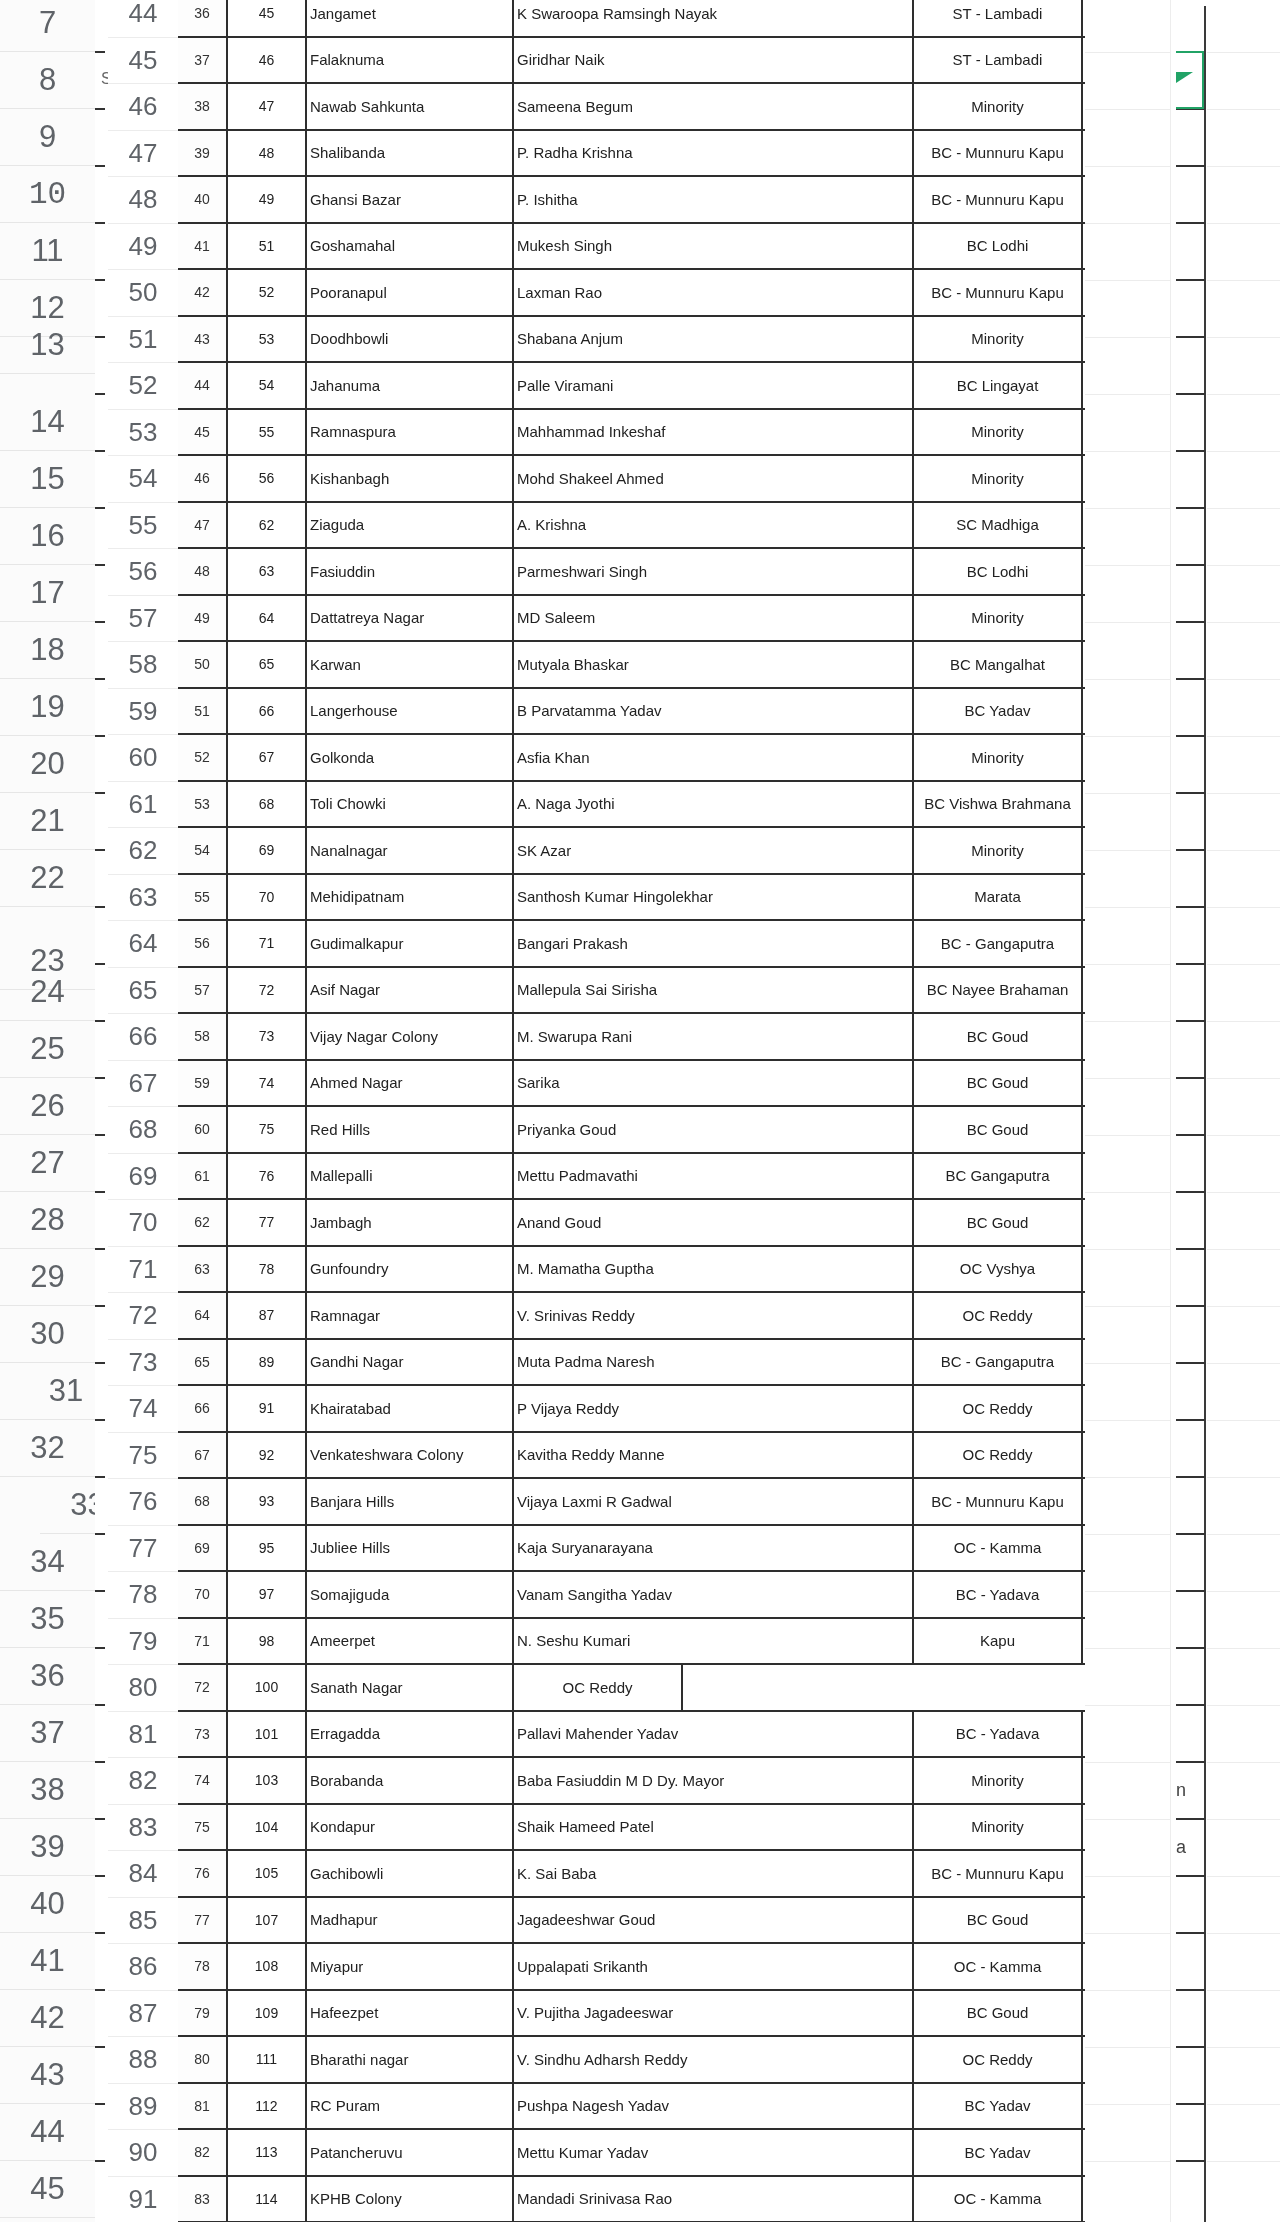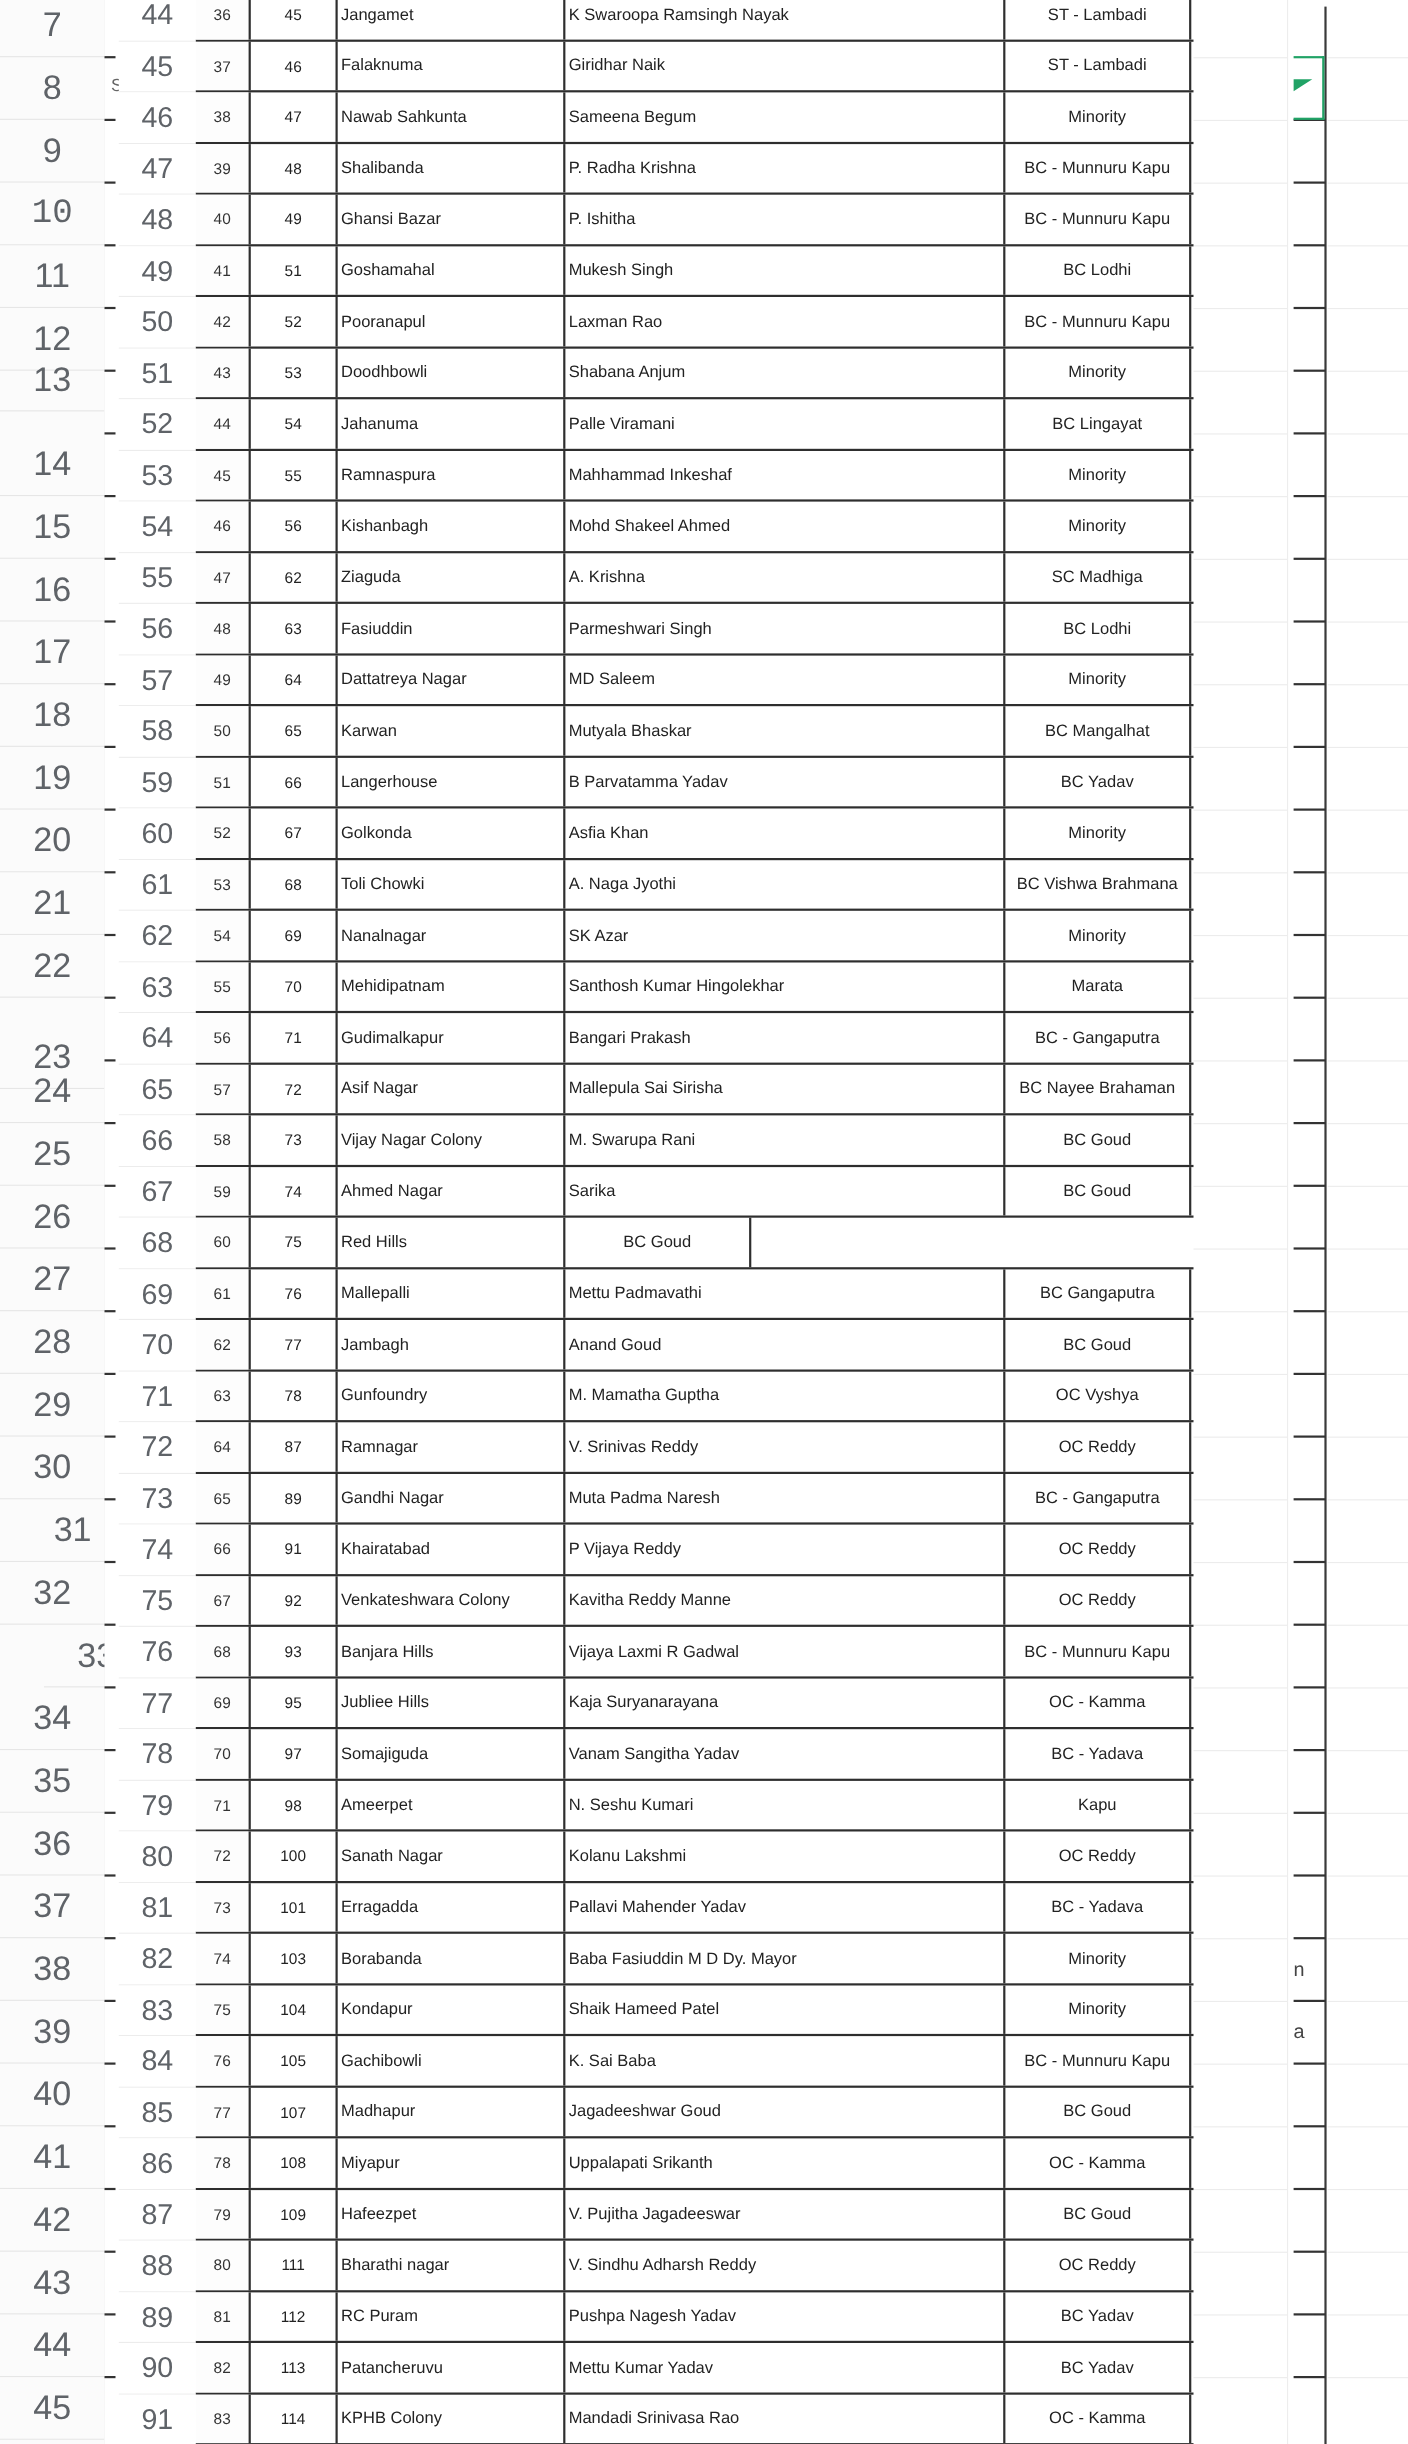--- a/index.html
+++ b/index.html
@@ -455,20 +455,21 @@
       <div class="c c-name">Sarika</div>
       <div class="c c-cat">BC Goud</div>
     </div>
   </div>
     <div class="irow">
     <div class="c-rowno">68</div>
     <div class="tbl">
       <div class="c c-idx">60</div>
       <div class="c c-ward">75</div>
       <div class="c c-place">Red Hills</div>
+      <div class="c c-name">Priyanka Goud</div>
       <div class="c c-cat">BC Goud</div>
     </div>
   </div>
     <div class="irow">
     <div class="c-rowno">69</div>
     <div class="tbl">
       <div class="c c-idx">61</div>
       <div class="c c-ward">76</div>
       <div class="c c-place">Mallepalli</div>
       <div class="c c-name">Mettu Padmavathi</div>
@@ -574,21 +575,20 @@
       <div class="c c-name">N. Seshu Kumari</div>
       <div class="c c-cat">Kapu</div>
     </div>
   </div>
     <div class="irow">
     <div class="c-rowno">80</div>
     <div class="tbl">
       <div class="c c-idx">72</div>
       <div class="c c-ward">100</div>
       <div class="c c-place">Sanath Nagar</div>
-      <div class="c c-name">Kolanu Lakshmi</div>
       <div class="c c-cat">OC Reddy</div>
     </div>
   </div>
     <div class="irow">
     <div class="c-rowno">81</div>
     <div class="tbl">
       <div class="c c-idx">73</div>
       <div class="c c-ward">101</div>
       <div class="c c-place">Erragadda</div>
       <div class="c c-name">Pallavi Mahender Yadav</div>

